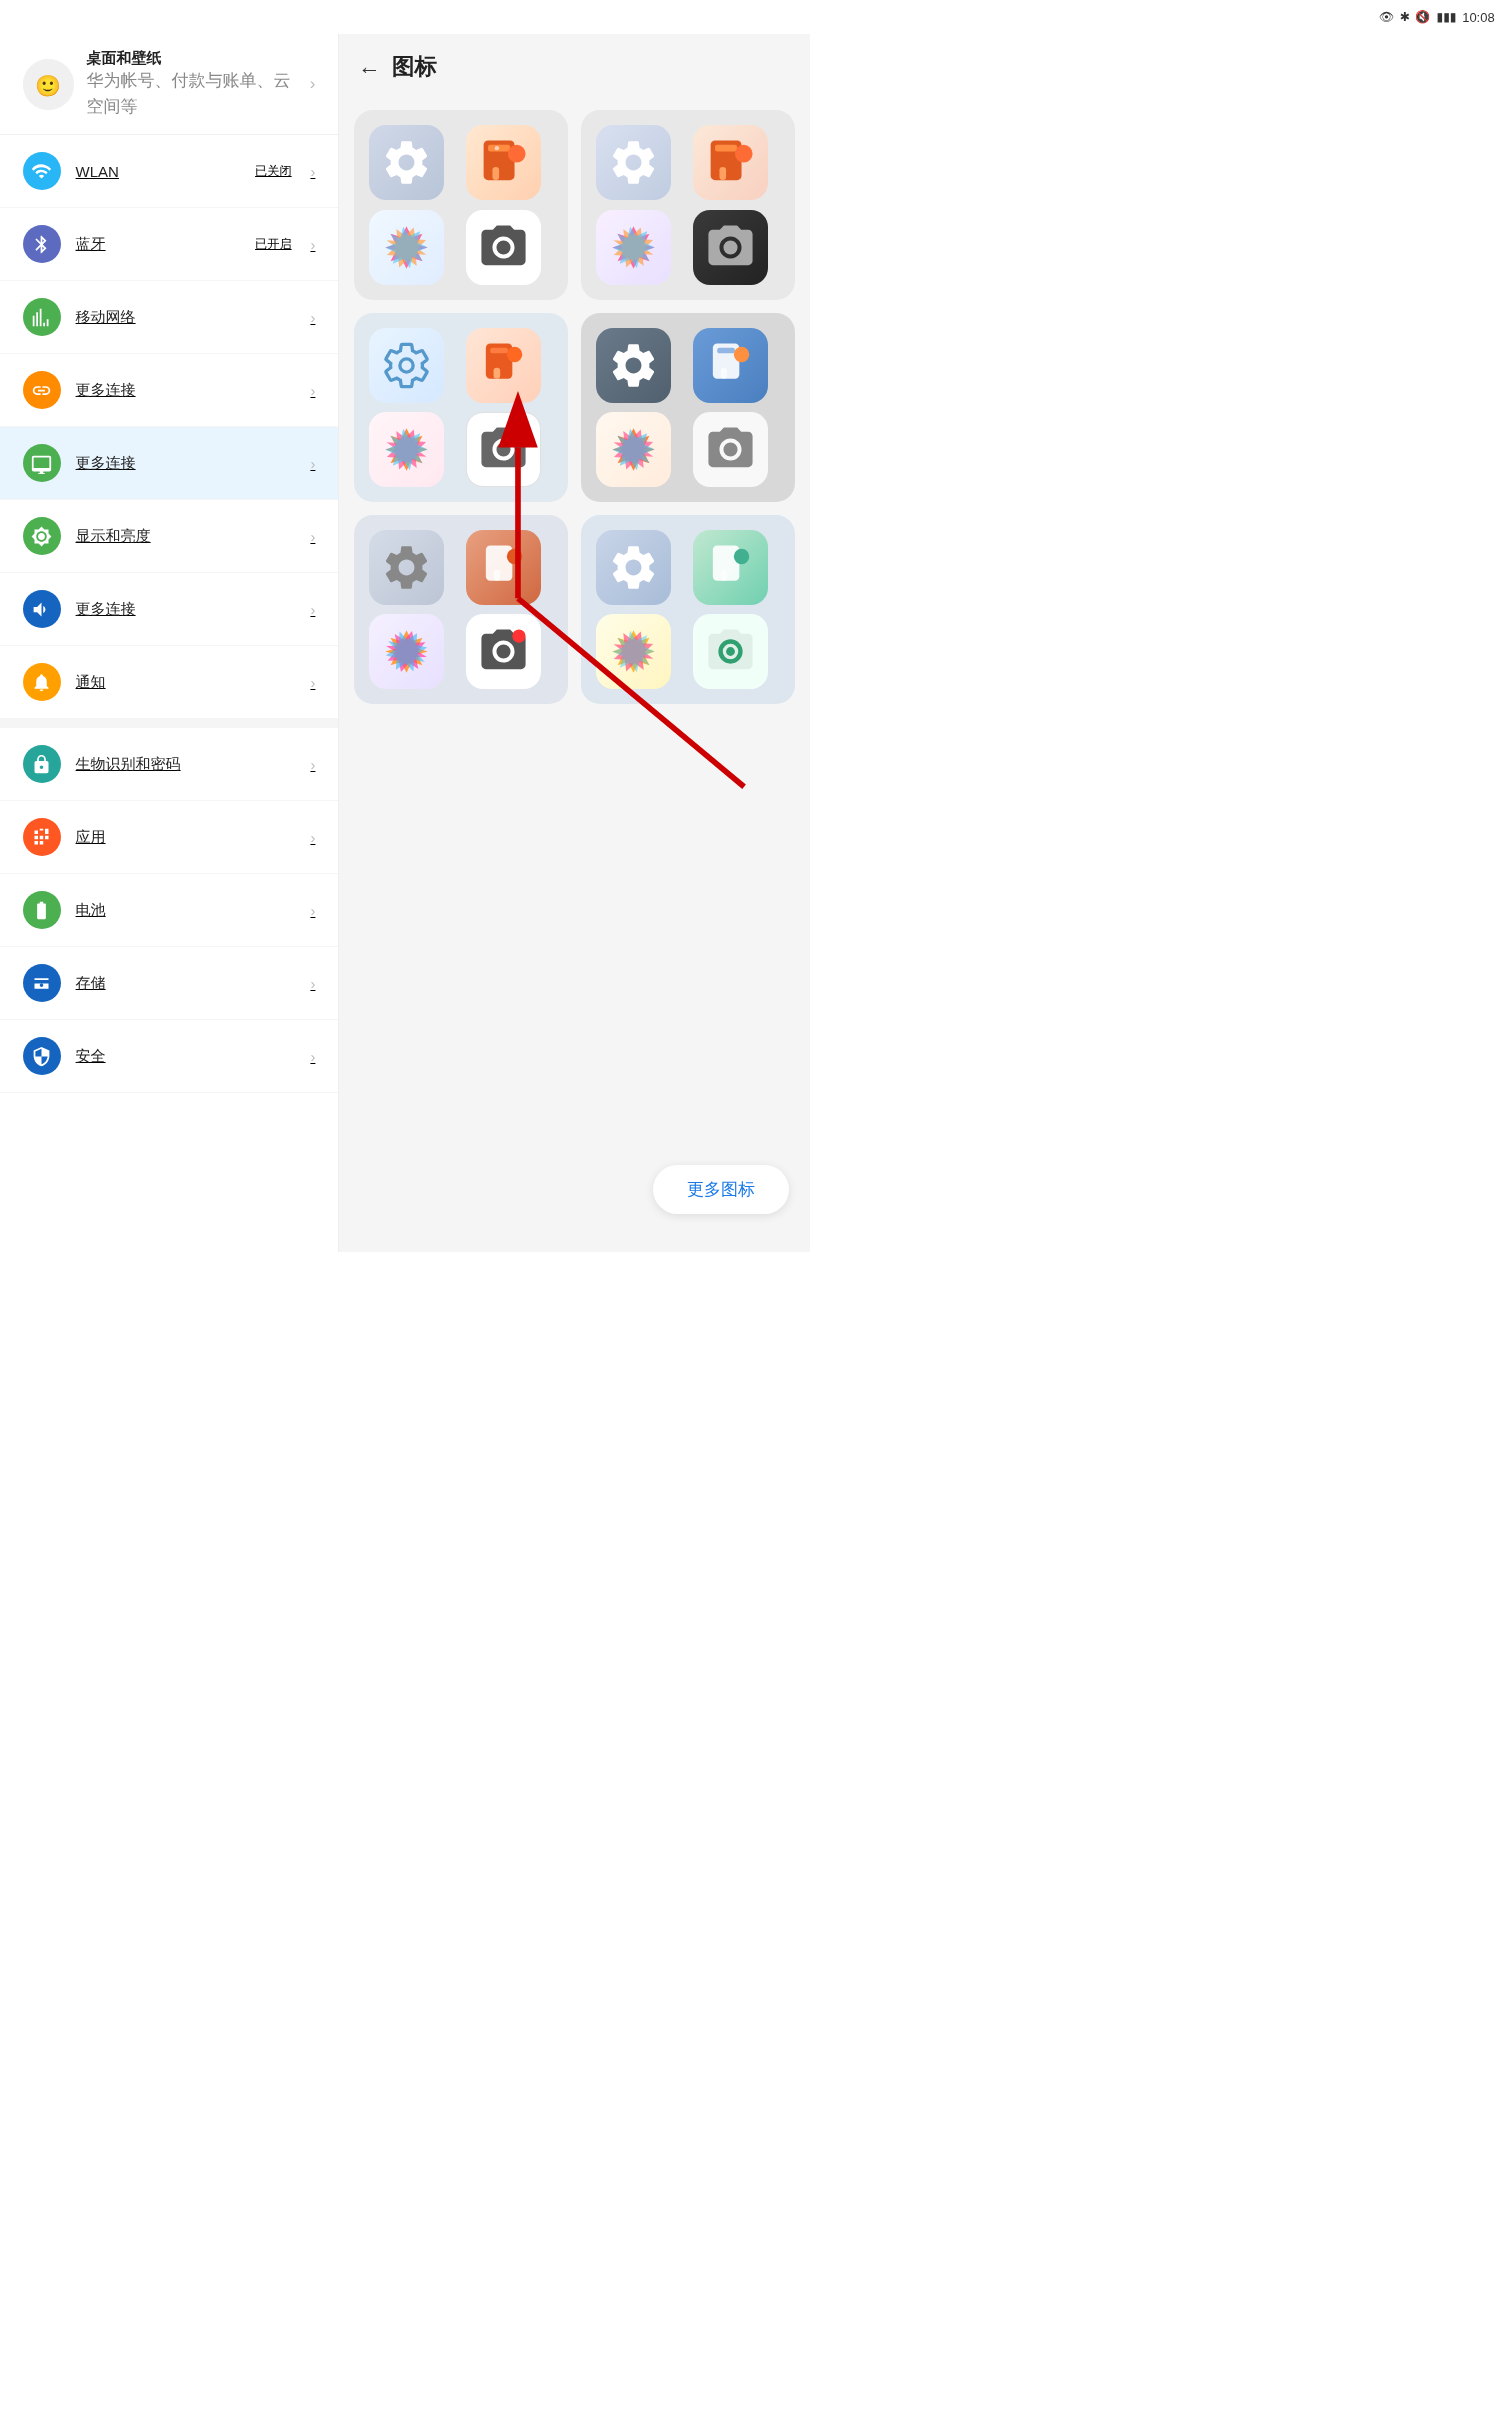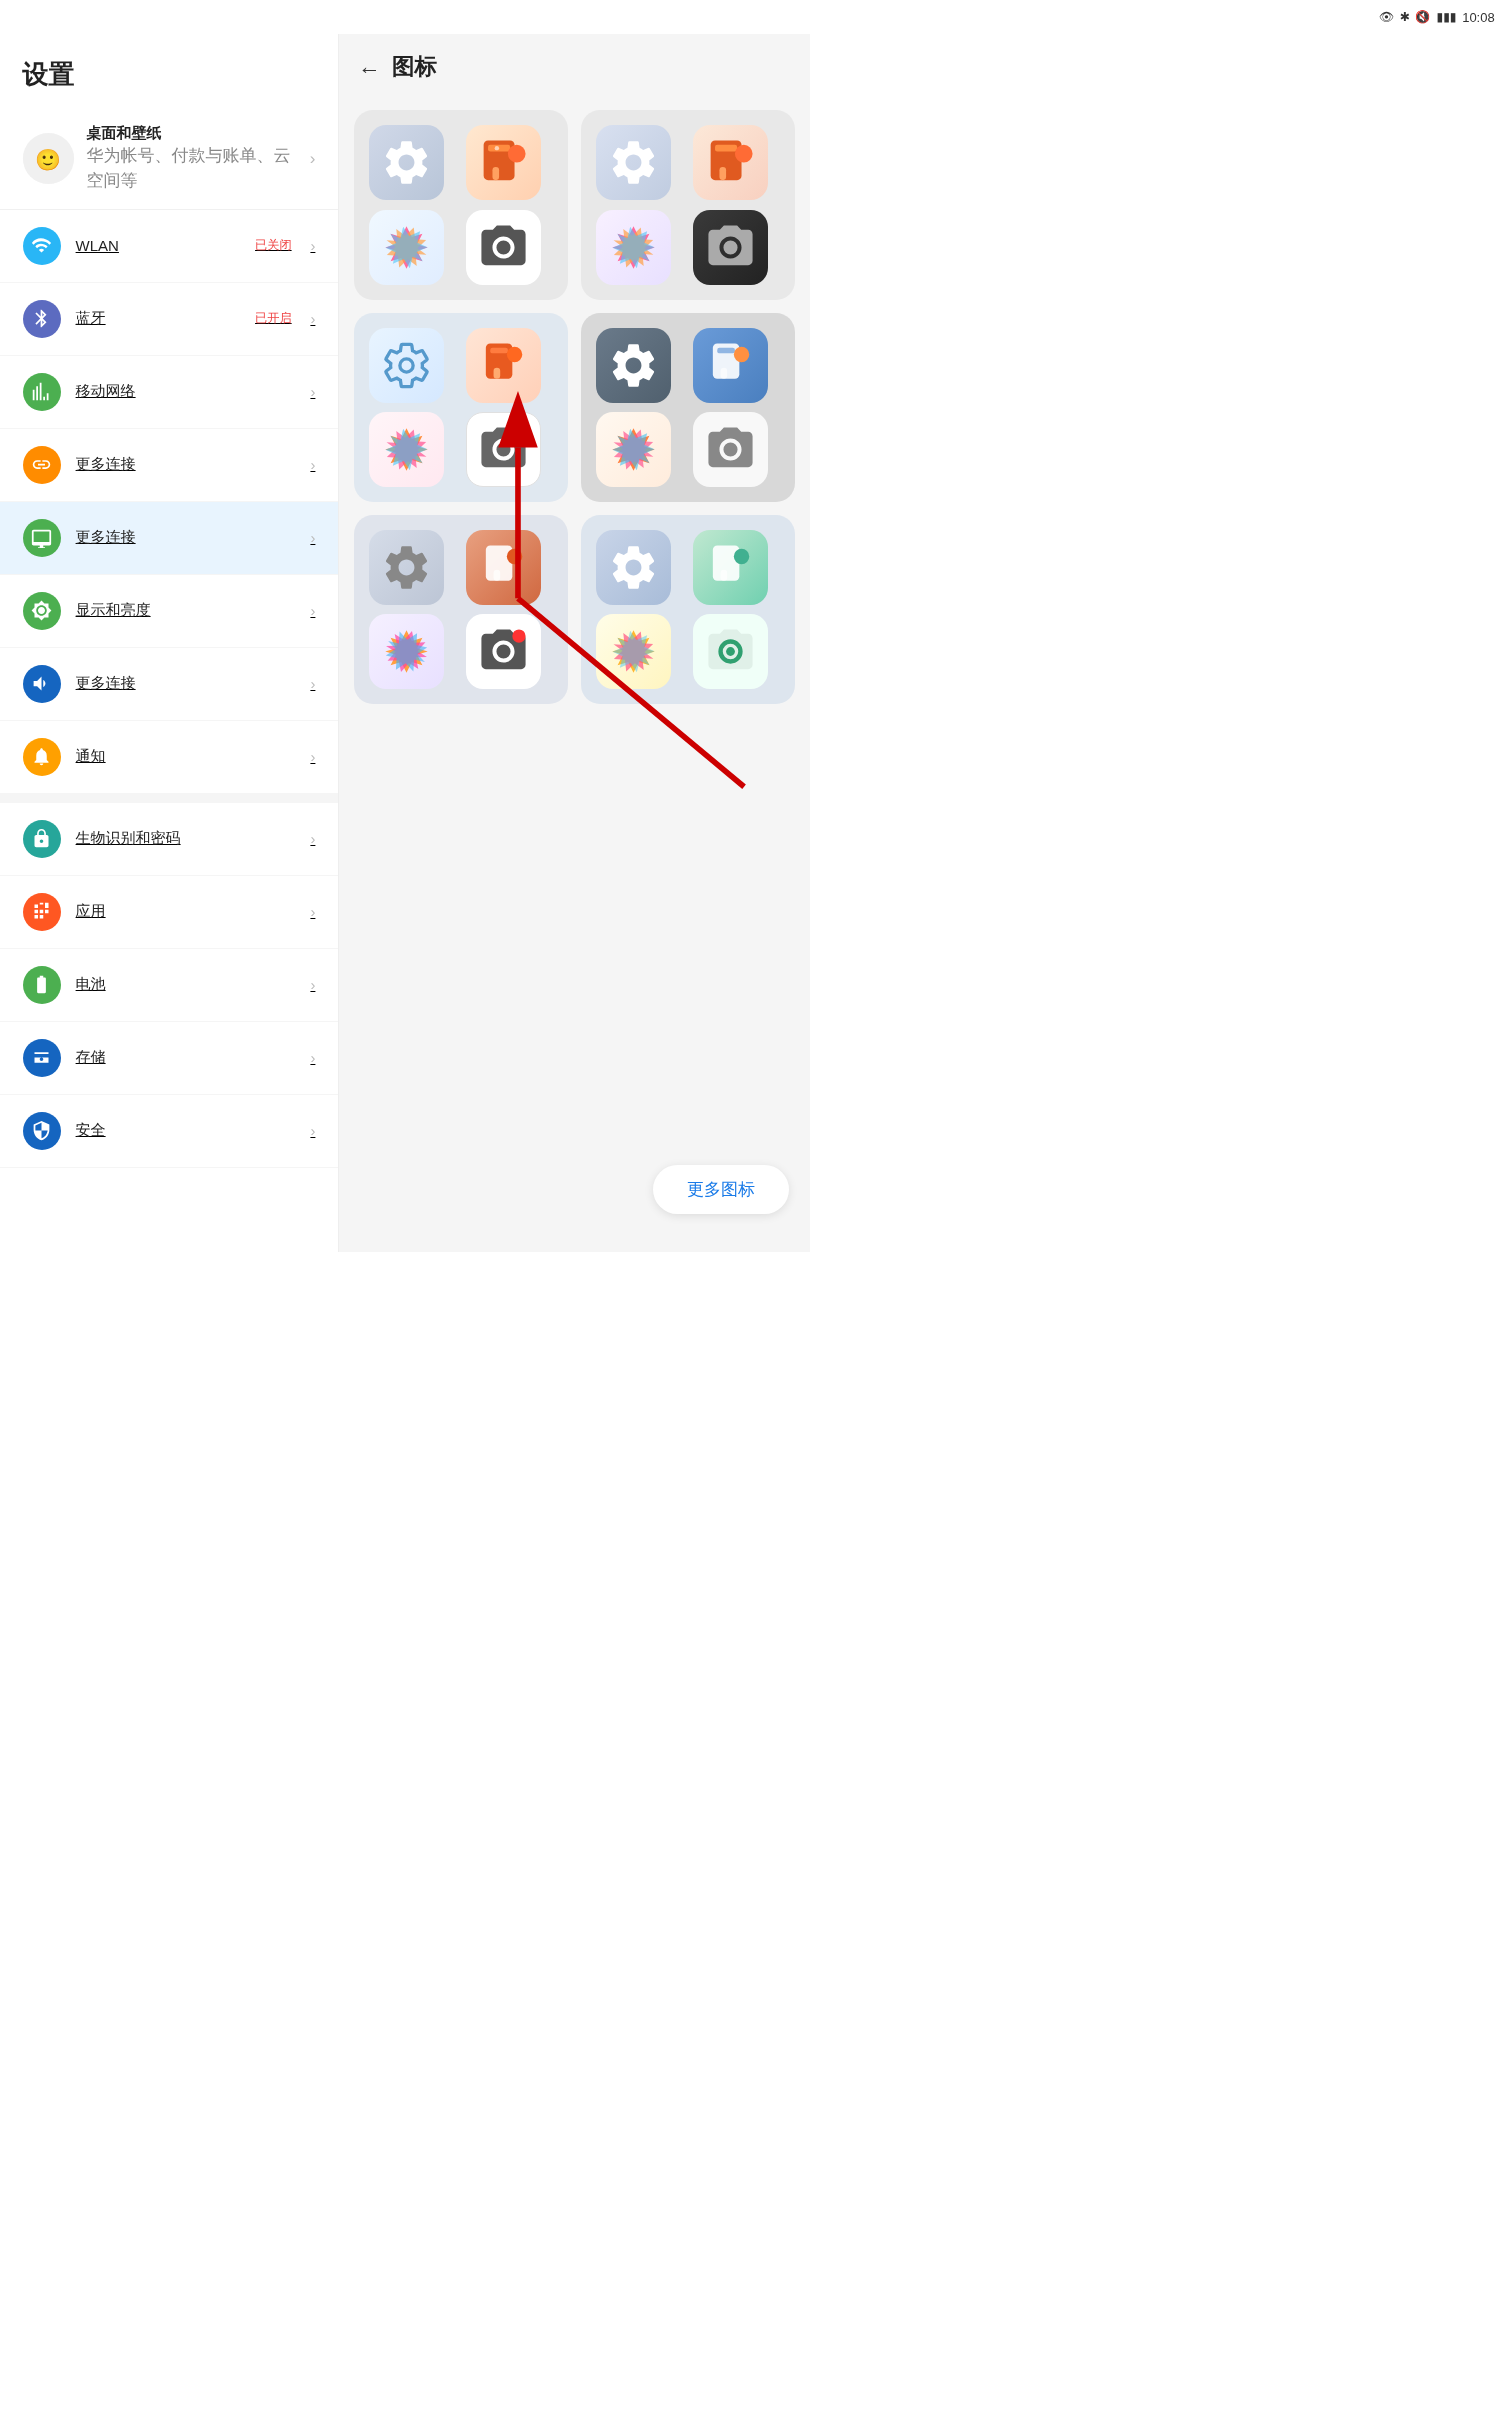--- a/index.html
+++ b/index.html
@@ -121,21 +121,21 @@
       font-size: 19px;
       color: #fff;
     }
     .settings-item .item-label {
       flex: 1;
       font-size: 15px;
       color: #222;
     }
     .settings-item .item-value {
       font-size: 12.2px;
-      color: #ef4444;
+      color: #000000;
     }
     .settings-item .item-chevron {
       color: #bbb;
       font-size: 15px;
       margin-left: 3.8px;
     }
     .divider {
       height: 9.4px;
       background: #f5f5f5;
     }
@@ -236,21 +236,20 @@
   <div class="status-icons">
     <span>👁</span>
     <span>✱</span>
     <span>🔇</span>
     <span>▮▮▮</span>
     <span class="time">10:08</span>
   </div>
 </div>
 
 <div class="sidebar">
-  <div class="sidebar-title">设置</div>
 
   <div class="profile-row">
     <div class="profile-avatar">
       <svg width="51" height="51" viewBox="0 0 54 54" style="font-size:28px">
         <circle cx="27" cy="27" r="27" fill="#f0f0f0"></circle>
         <text x="27" y="36" text-anchor="middle" font-size="22" fill="#888">🙂</text>
       </svg>
     </div>
     <div class="profile-info">
       <div class="profile-name">桌面和壁纸</div>

